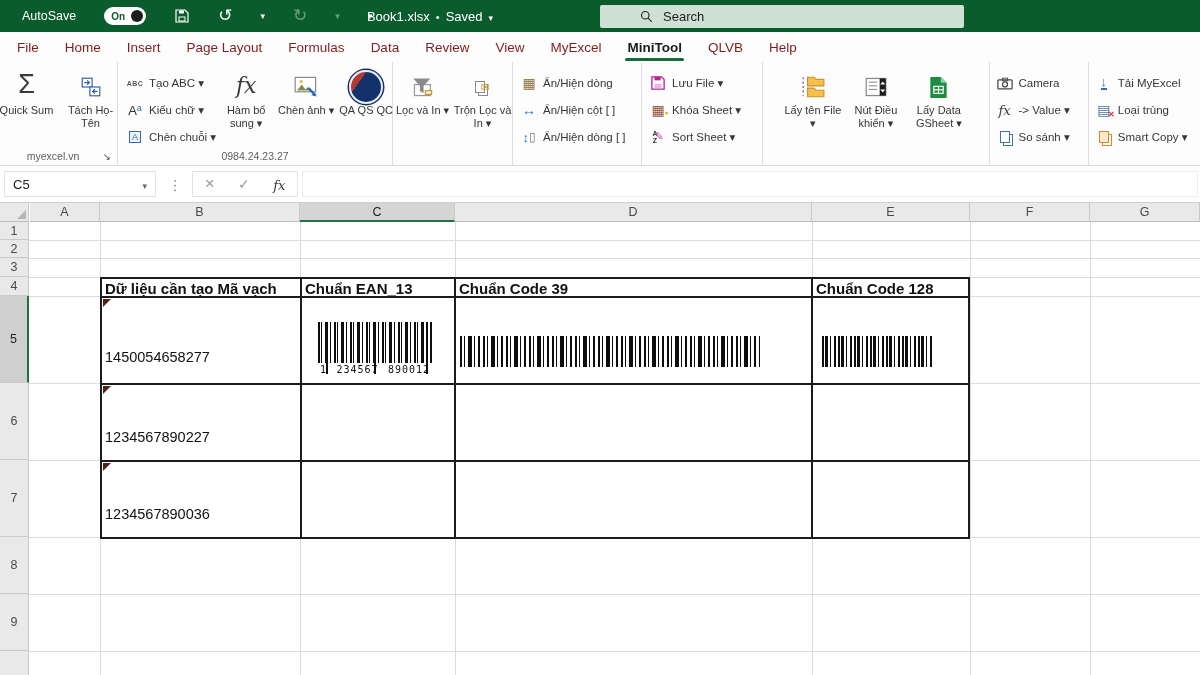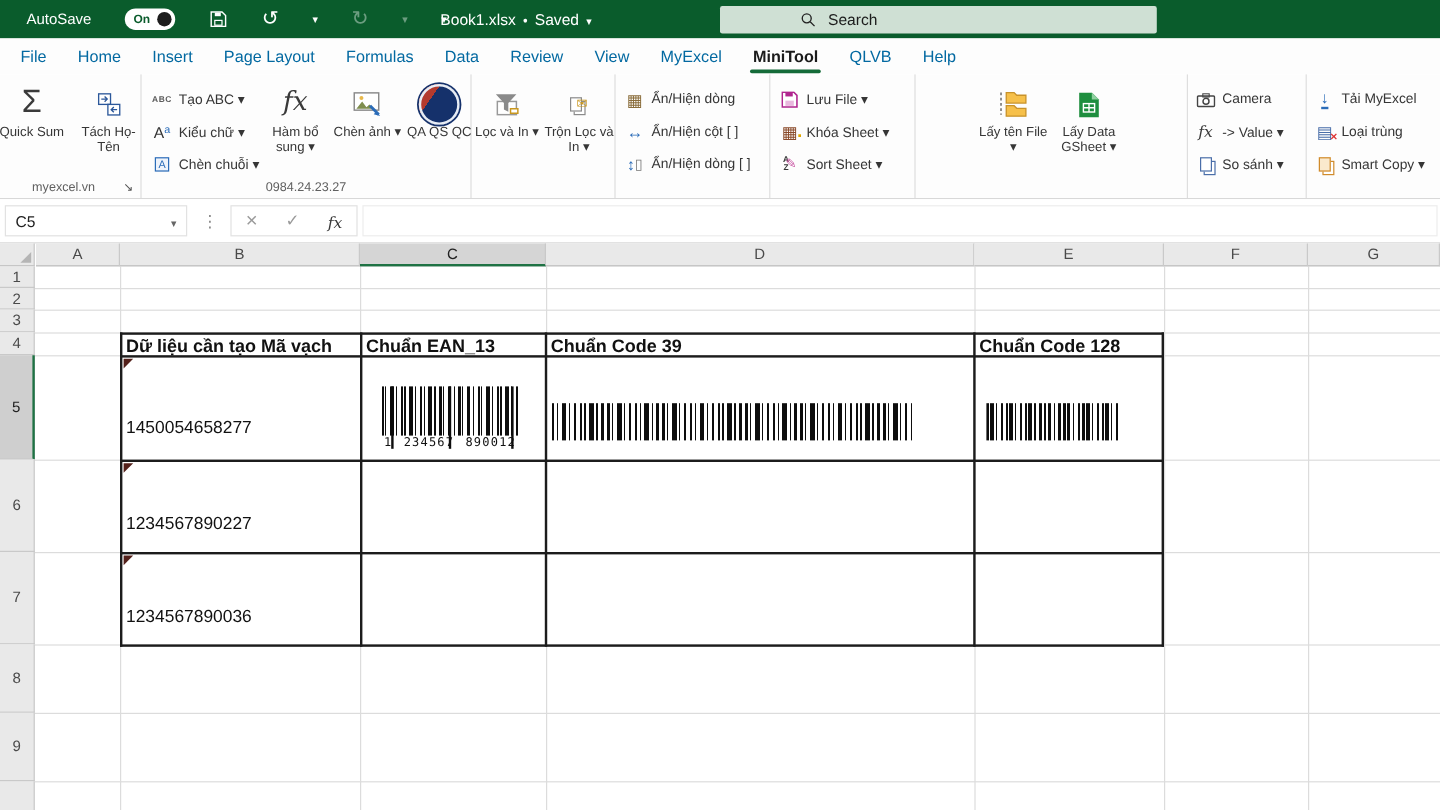--- a/index.html
+++ b/index.html
@@ -12,25 +12,25 @@
   .autosave-label{color:#fff;font-size:12.5px}
   .toggle{width:42px;height:18px;background:#fff;border-radius:9px;display:flex;align-items:center;justify-content:space-between;padding:0 3px 0 7px;cursor:pointer}
   .toggle .on-txt{font-size:10px;font-weight:bold;color:#0a5c2c}
   .toggle .knob{width:12px;height:12px;border-radius:50%;background:#1d1d1d}
   .tb-ic{color:#fff;font-size:16px;line-height:16px}
   .tb-ic.dim{opacity:.4}
   .caret-w{color:#fff;font-size:9px}
   .doc-title{position:absolute;left:310px;width:240px;top:0;height:32px;display:flex;align-items:center;justify-content:center;gap:6px;color:#fff;font-size:13px}
   .doc-title .dot::before{content:"•";font-size:11px}
   .doc-title .tcaret::before{content:"▾";font-size:9px}
-  .searchbox{position:absolute;left:600px;top:5px;width:364px;height:23px;background:#cfe0d4;border-radius:2px;display:flex;align-items:center;gap:10px;padding-left:67px;font-size:13px;color:#1c1c1c;cursor:text}
+  .searchbox{position:absolute;left:600px;top:5px;width:364px;height:23px;background:#cfe0d4;border-radius:2px;display:flex;align-items:center;gap:10px;padding-left:40px;font-size:13px;color:#1c1c1c;cursor:text}
 
   
   .tabsrow{position:absolute;left:0;top:32px;width:1200px;height:30px;background:#fdfdfd;display:flex;align-items:center;padding-left:4px}
-  .tab{padding:0 13px;font-size:13.5px;color:#0369a1;height:30px;display:flex;align-items:center;position:relative;cursor:pointer;white-space:nowrap}
+  .tab{padding:0 13px;font-size:13.5px;color:#7f1d1d;height:30px;display:flex;align-items:center;position:relative;cursor:pointer;white-space:nowrap}
   .tab.active{font-weight:bold;color:#1b1b1b}
   .tab.active::after{content:"";position:absolute;left:11px;right:11px;bottom:1px;height:3px;background:#156b39;border-radius:2px}
 
   
   .ribbon{position:absolute;left:0;top:62px;width:1200px;height:104px;background:#fdfdfd;border-bottom:1px solid #d8d8d8;display:flex}
   .rgroup{height:100%;border-right:1px solid #dedede;position:relative;display:flex;align-items:flex-start;padding-top:5px}
   .bigbtn{display:flex;flex-direction:column;align-items:center;justify-content:flex-start;font-size:11px;line-height:13px;color:#363636;text-align:center;padding:3px 1px;cursor:pointer;border-radius:2px}
   .bigbtn .icwrap{height:34px;display:flex;align-items:center;justify-content:center}
   .bigbtn .blabel{width:58px;white-space:normal}
   .stack{display:flex;flex-direction:column;justify-content:flex-start;gap:3px;padding-top:4px}
@@ -299,20 +299,34 @@
         <svg width="24" height="22" viewBox="0 0 22 20">
             <line x1="2" y1="1" x2="2" y2="18" stroke="#555" stroke-dasharray="2 2"></line>
             <path d="M6 1h6l2 2h7v6H6z" fill="#f6c04a" stroke="#c8922a"></path>
             <path d="M6 11h6l2 2h7v6H6z" fill="#f6c04a" stroke="#c8922a"></path>
           </svg>
       </span>
       <span class="blabel">Lấy tên File ▾</span>
     </div>
     <div class="bigbtn">
       <span class="icwrap">
+        <svg width="22" height="20" viewBox="0 0 18 16">
+            <rect x="1" y="1" width="16" height="14" fill="#fff" stroke="#888"></rect>
+            <line x1="3" y1="4" x2="10" y2="4" stroke="#999"></line>
+            <line x1="3" y1="7" x2="10" y2="7" stroke="#999"></line>
+            <line x1="3" y1="10" x2="10" y2="10" stroke="#999"></line>
+            <rect x="12" y="1" width="5" height="14" fill="#1c1c1c"></rect>
+            <path d="M14.5 3.5l2 2.5h-4z" fill="#fff"></path>
+            <path d="M14.5 12.5l-2-2.5h4z" fill="#fff"></path>
+          </svg>
+      </span>
+      <span class="blabel">Nút Điều khiển ▾</span>
+    </div>
+    <div class="bigbtn">
+      <span class="icwrap">
         <svg width="19" height="21" viewBox="0 0 16 18">
             <path d="M1 0h9l5 5v13H1z" fill="#1e8e3e"></path>
             <path d="M10 0l5 5h-5z" fill="#8fd0a0"></path>
             <rect x="4" y="8" width="8" height="6" fill="none" stroke="#fff"></rect>
             <line x1="4" y1="11" x2="12" y2="11" stroke="#fff"></line>
             <line x1="8" y1="8" x2="8" y2="14" stroke="#fff"></line>
           </svg>
       </span>
       <span class="blabel">Lấy Data GSheet ▾</span>
     </div>

